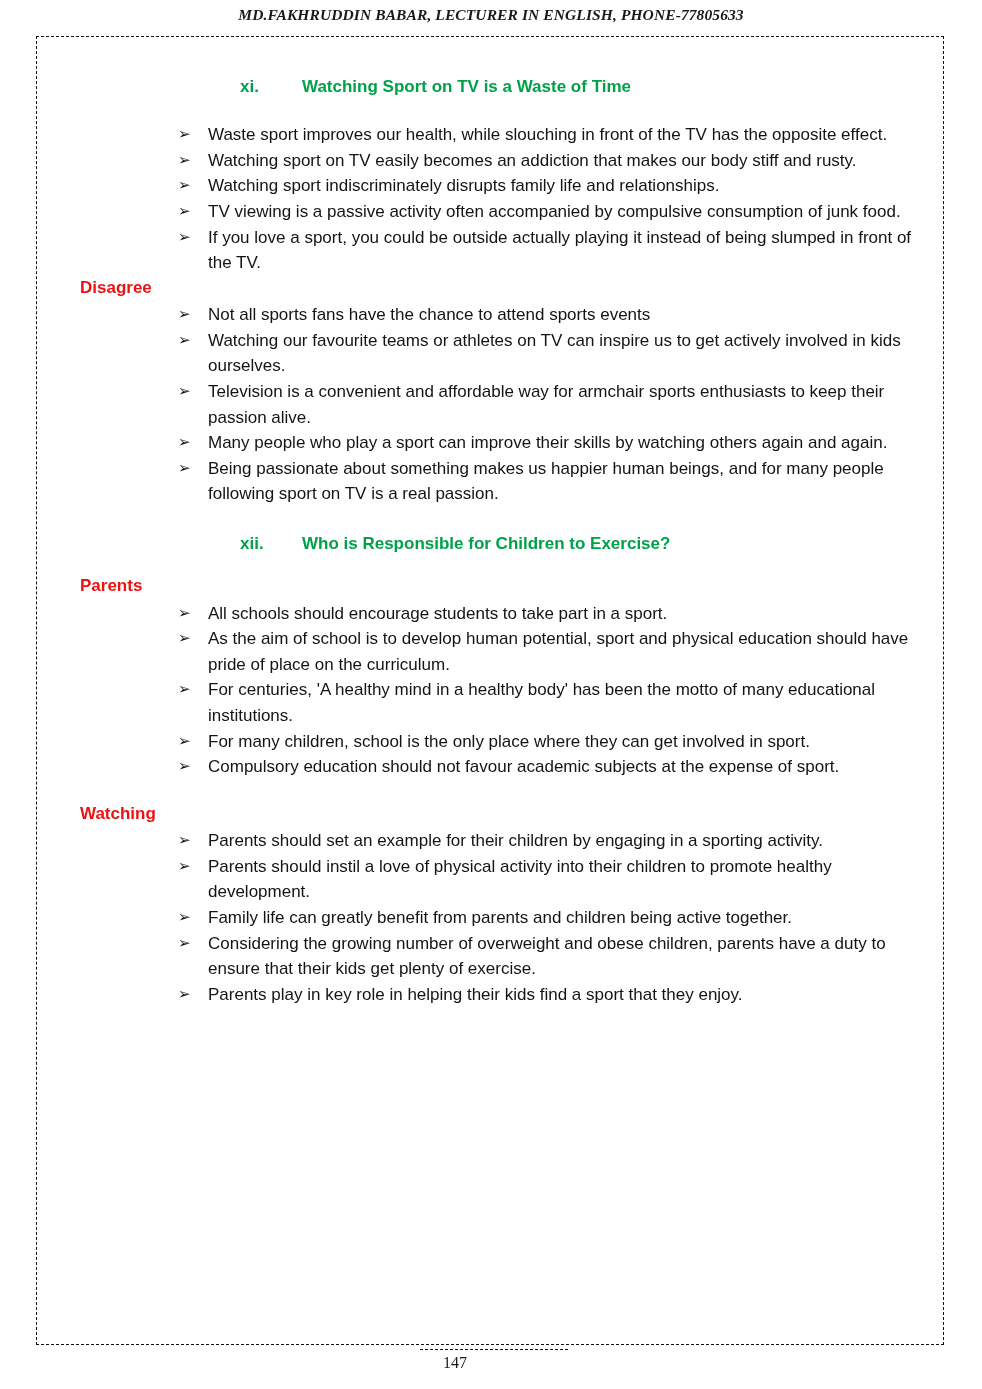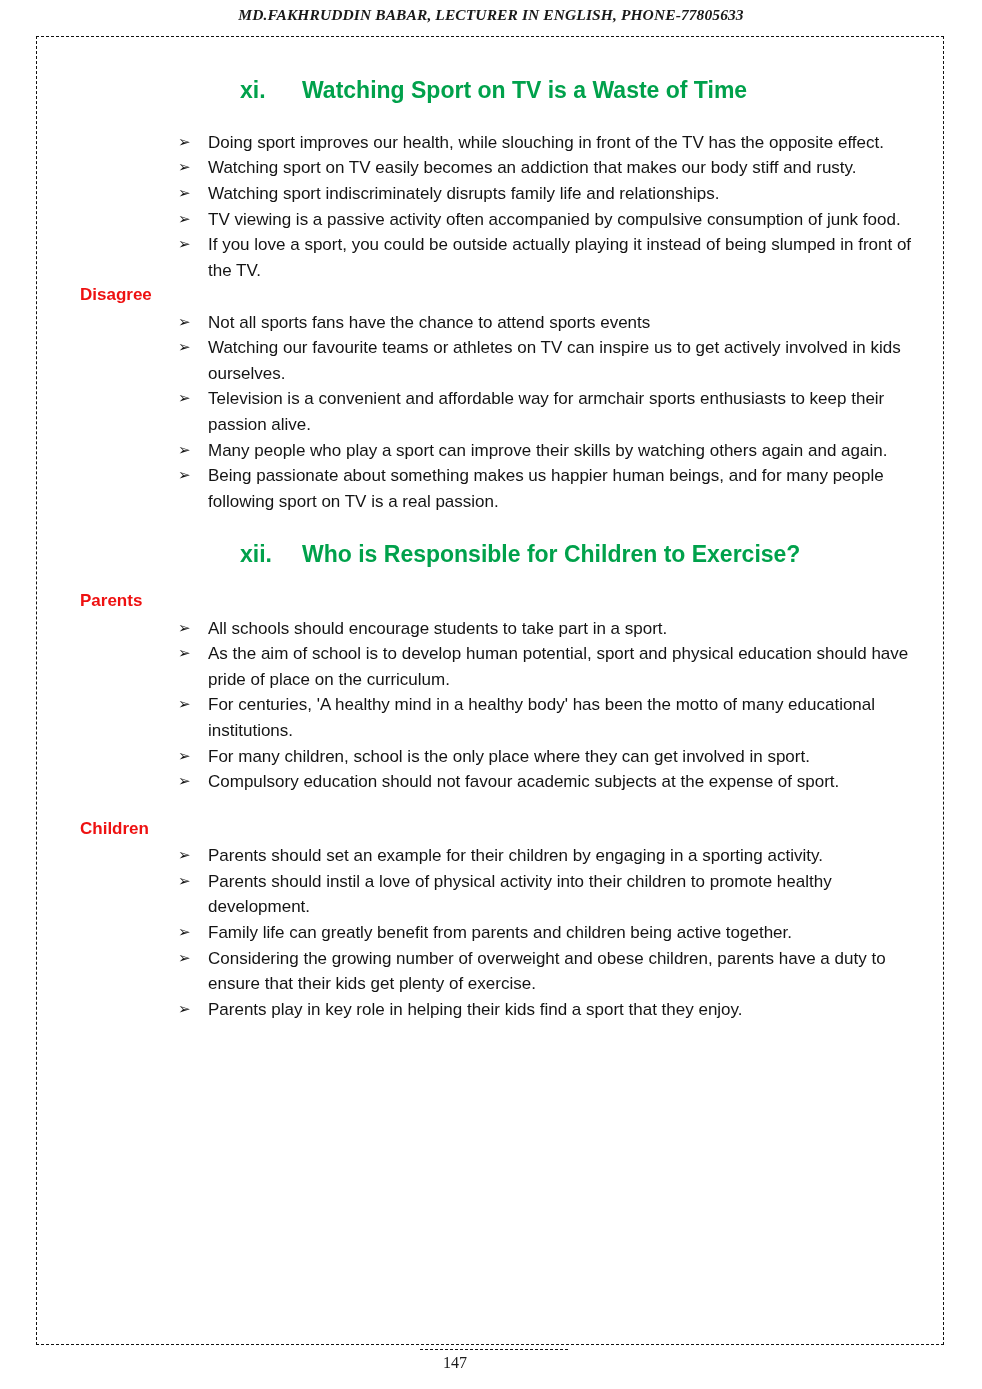--- a/index.html
+++ b/index.html
@@ -56,21 +56,21 @@
     height: 1309px;
     box-sizing: border-box;
     padding: 40px 12px 0 20px;
   }
 
   
   .section-title {
     display: flex;
     align-items: flex-end;
     font-weight: bold;
-    font-size: 23px;
+    font-size: 17px;
     color: #00a14b;
     margin: 0 0 0 0;
     padding-left: 184px;
     line-height: 1.25;
   }
   .section-title .numeral {
     width: 62px;
     flex: 0 0 62px;
   }
   .section-title .heading-text {
@@ -156,21 +156,21 @@
       <span class="numeral">xi.</span>
       <span class="heading-text">Watching Sport on TV is a Waste of Time</span>
     </div>
 
     <div class="gap-title-to-stance"></div>
 
     <div class="gap-stance-to-list"></div>
     <ul class="bullets">
       <li>
         <span class="bullet-marker">➢</span>
-        <span class="bullet-text">Doing sport improves our health, while slouching in front of the TV has the opposite effect.</span>
+        <span class="bullet-text">Waste sport improves our health, while slouching in front of the TV has the opposite effect.</span>
       </li>
       <li>
         <span class="bullet-marker">➢</span>
         <span class="bullet-text">Watching sport on TV easily becomes an addiction that makes our body stiff and rusty.</span>
       </li>
       <li>
         <span class="bullet-marker">➢</span>
         <span class="bullet-text">Watching sport indiscriminately disrupts family life and relationships.</span>
       </li>
       <li>
@@ -239,21 +239,21 @@
         <span class="bullet-text">For many children, school is the only place where they can get involved in sport.</span>
       </li>
       <li>
         <span class="bullet-marker">➢</span>
         <span class="bullet-text">Compulsory education should not favour academic subjects at the expense of sport.</span>
       </li>
     </ul>
 
     <div class="gap-schools-to-parents"></div>
 
-    <div class="stance">Children</div>
+    <div class="stance">Watching</div>
     <div class="gap-stance-to-list"></div>
     <ul class="bullets">
       <li>
         <span class="bullet-marker">➢</span>
         <span class="bullet-text">Parents should set an example for their children by engaging in a sporting activity.</span>
       </li>
       <li>
         <span class="bullet-marker">➢</span>
         <span class="bullet-text">Parents should instil a love of physical activity into their children to promote healthy development.</span>
       </li>

